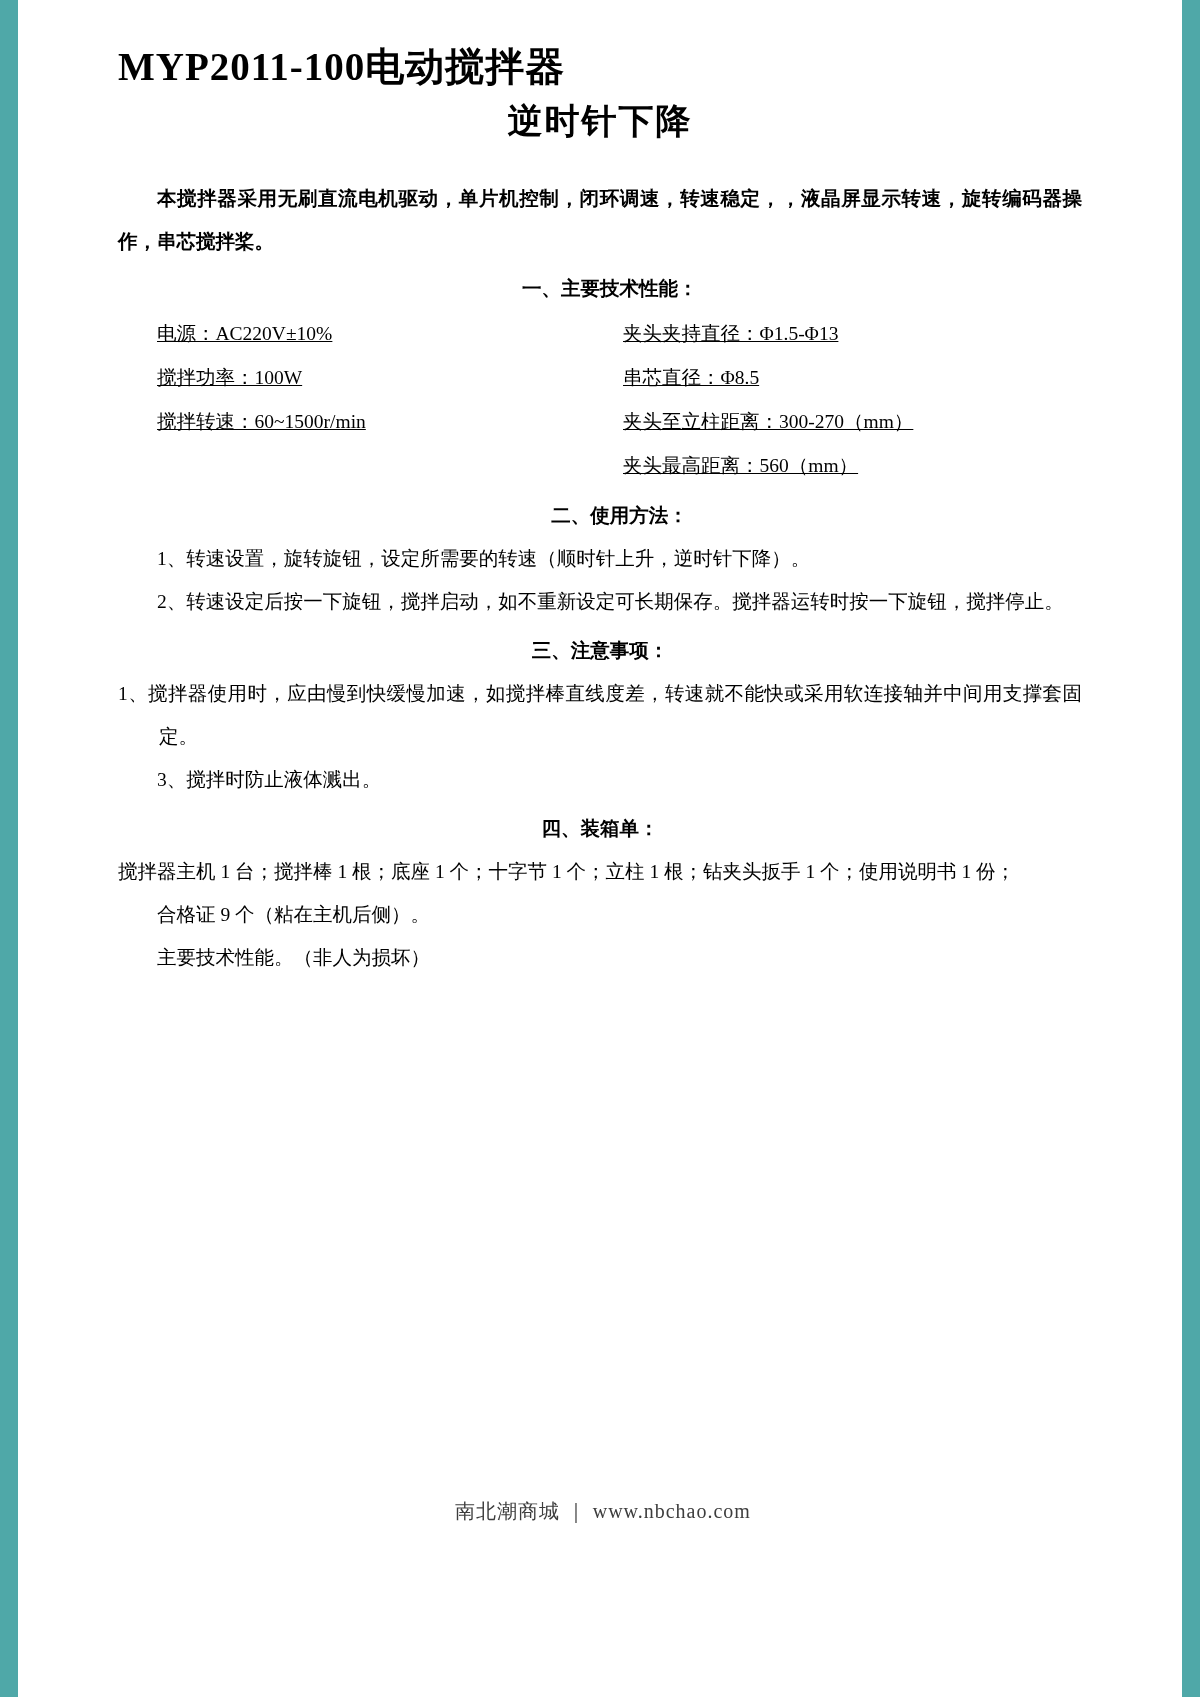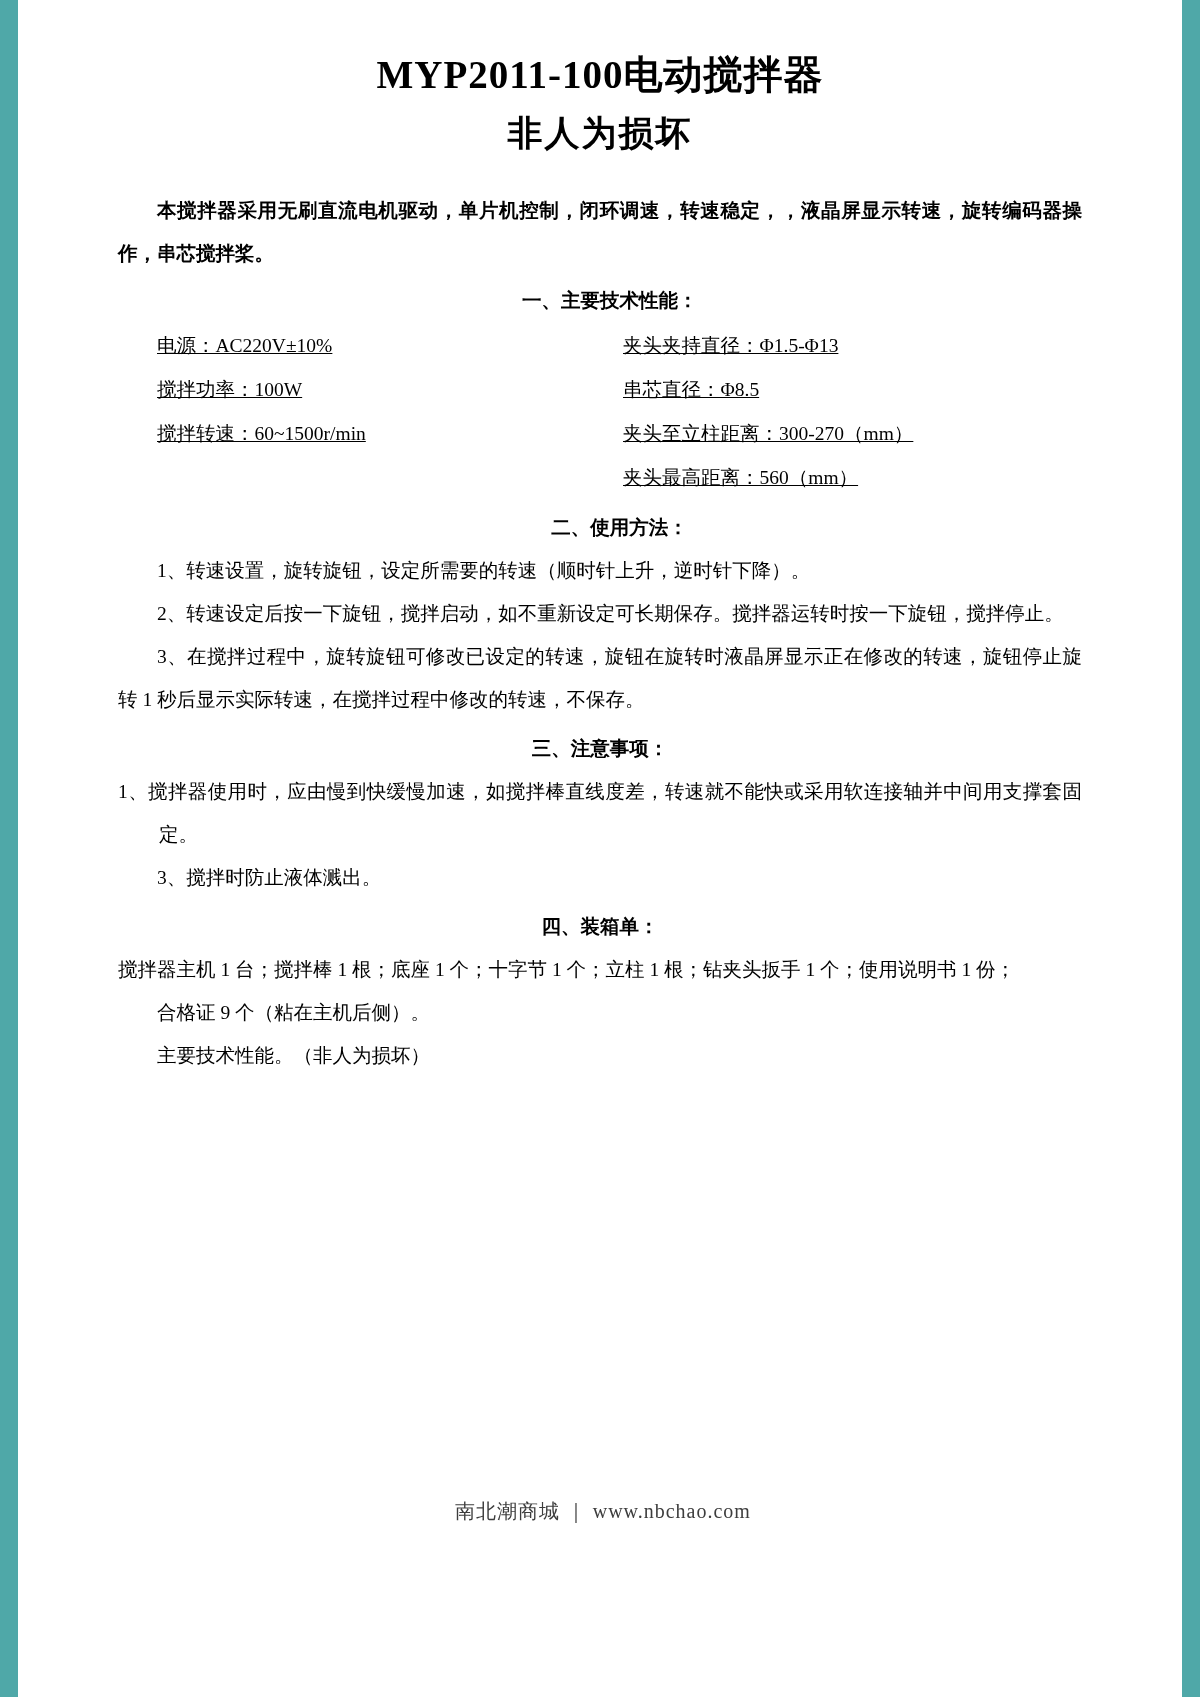--- a/index.html
+++ b/index.html
@@ -20,22 +20,21 @@
     bottom: 0;
     left: 18px;
     right: 18px;
     background: #ffffff;
     box-sizing: border-box;
     padding: 40px 100px 0 100px;
   }
   .doc-title-1 {
     font-size: 39px;
     font-weight: bold;
-    text-align: center;
-    margin: 8px;
+    margin: 0;
     letter-spacing: 1px;
   }
   .doc-title-2 {
     font-size: 35px;
     font-weight: bold;
     text-align: center;
     margin: 4px 0 0 0;
     letter-spacing: 2px;
   }
   p, h3 {
@@ -82,21 +81,21 @@
     color: #3d3d3d;
     letter-spacing: 1px;
   }
 </style>
 </head>
 <body>
 
 <div class="page">
 
   <h1 class="doc-title-1">MYP2011-100电动搅拌器</h1>
-  <h2 class="doc-title-2">非人为损坏</h2>
+  <h2 class="doc-title-2">逆时针下降</h2>
 
   <p class="intro">本搅拌器采用无刷直流电机驱动，单片机控制，闭环调速，转速稳定，，液晶屏显示转速，旋转编码器操作，串芯搅拌桨。</p>
 
   <h3 class="h-indent1">一、主要技术性能：</h3>
 
   <div class="spec-grid">
     <div class="spec-col left">
       <p>电源：AC220V±10%</p>
       <p>搅拌功率：100W</p>
       <p>搅拌转速：60~1500r/min</p>
@@ -105,21 +104,20 @@
       <p>夹头夹持直径：Φ1.5-Φ13</p>
       <p>串芯直径：Φ8.5</p>
       <p>夹头至立柱距离：300-270（mm）</p>
       <p>夹头最高距离：560（mm）</p>
     </div>
   </div>
 
   <h3 class="h-indent2 sec-gap">二、使用方法：</h3>
   <p class="indent">1、转速设置，旋转旋钮，设定所需要的转速（顺时针上升，逆时针下降）。</p>
   <p class="indent">2、转速设定后按一下旋钮，搅拌启动，如不重新设定可长期保存。搅拌器运转时按一下旋钮，搅拌停止。</p>
-  <p class="indent">3、在搅拌过程中，旋转旋钮可修改已设定的转速，旋钮在旋转时液晶屏显示正在修改的转速，旋钮停止旋转 1 秒后显示实际转速，在搅拌过程中修改的转速，不保存。</p>
 
   <h3 class="sec-gap">三、注意事项：</h3>
   <p class="hang">1、搅拌器使用时，应由慢到快缓慢加速，如搅拌棒直线度差，转速就不能快或采用软连接轴并中间用支撑套固定。</p>
   <p class="indent">3、搅拌时防止液体溅出。</p>
 
   <h3 class="sec-gap">四、装箱单：</h3>
   <p>搅拌器主机 1 台；搅拌棒 1 根；底座 1 个；十字节 1 个；立柱 1 根；钻夹头扳手 1 个；使用说明书 1 份；</p>
   <p class="indent">合格证 9 个（粘在主机后侧）。</p>
   <p class="indent">主要技术性能。（非人为损坏）</p>
 

